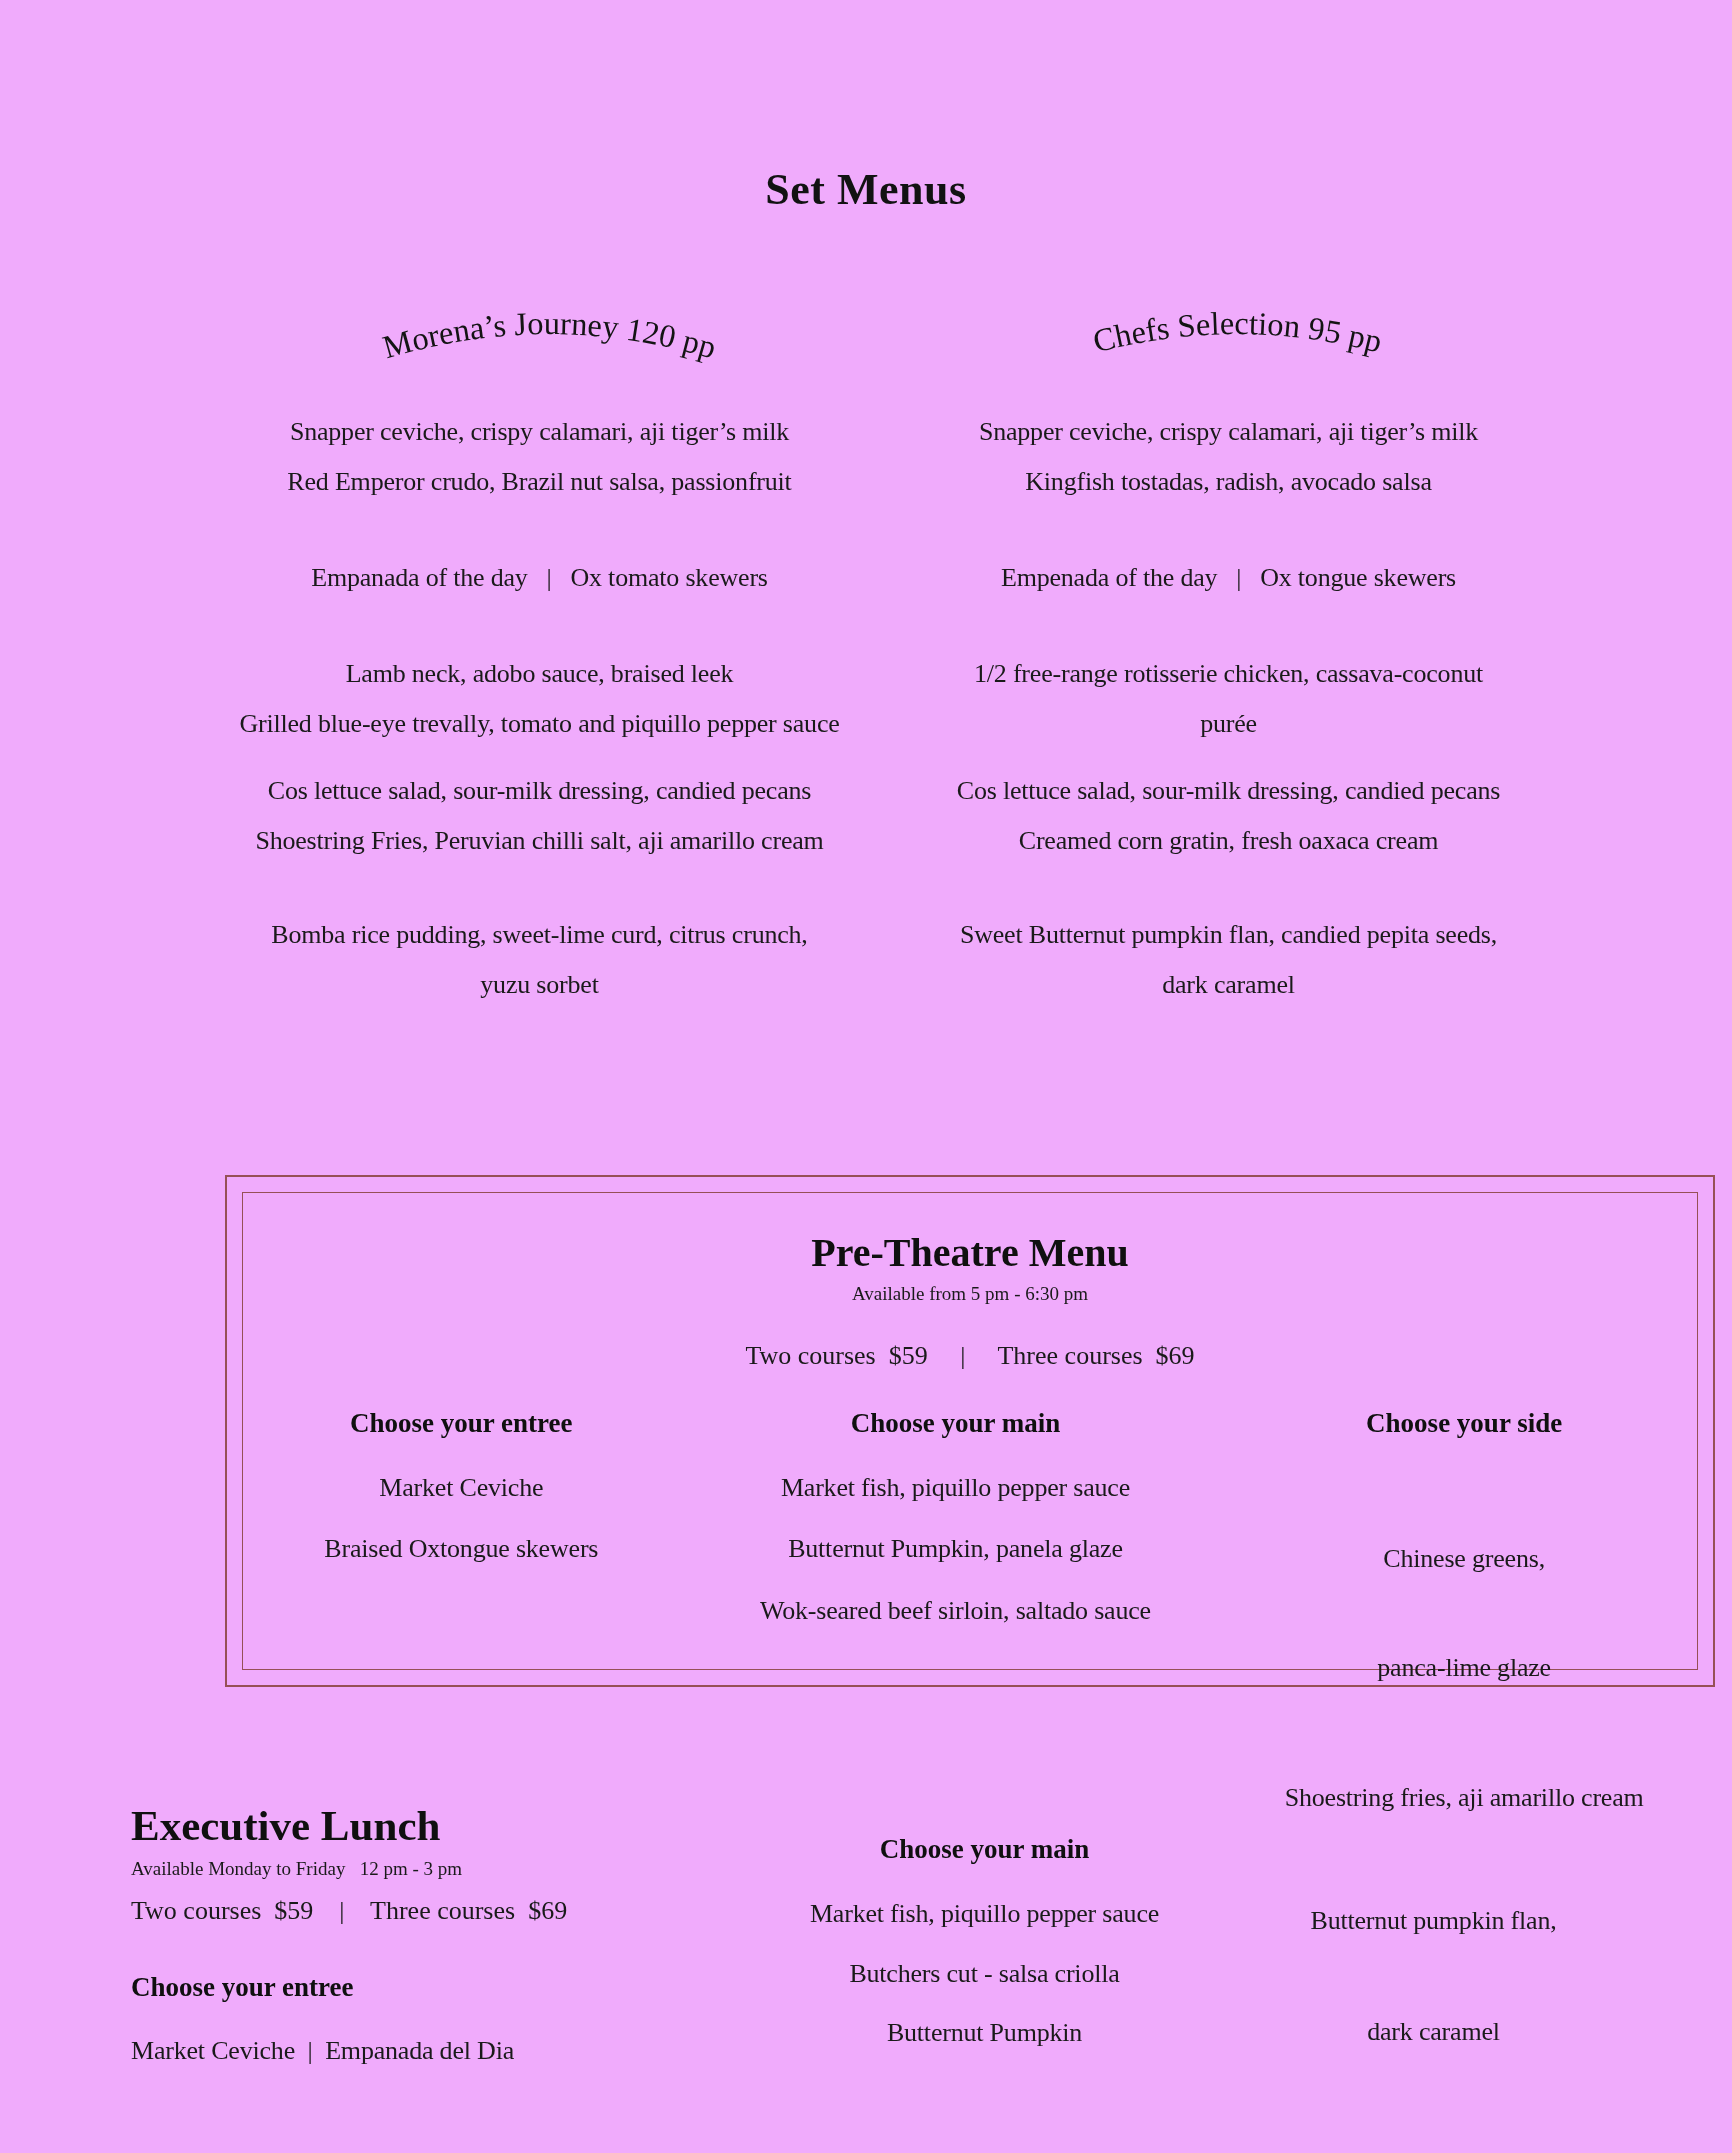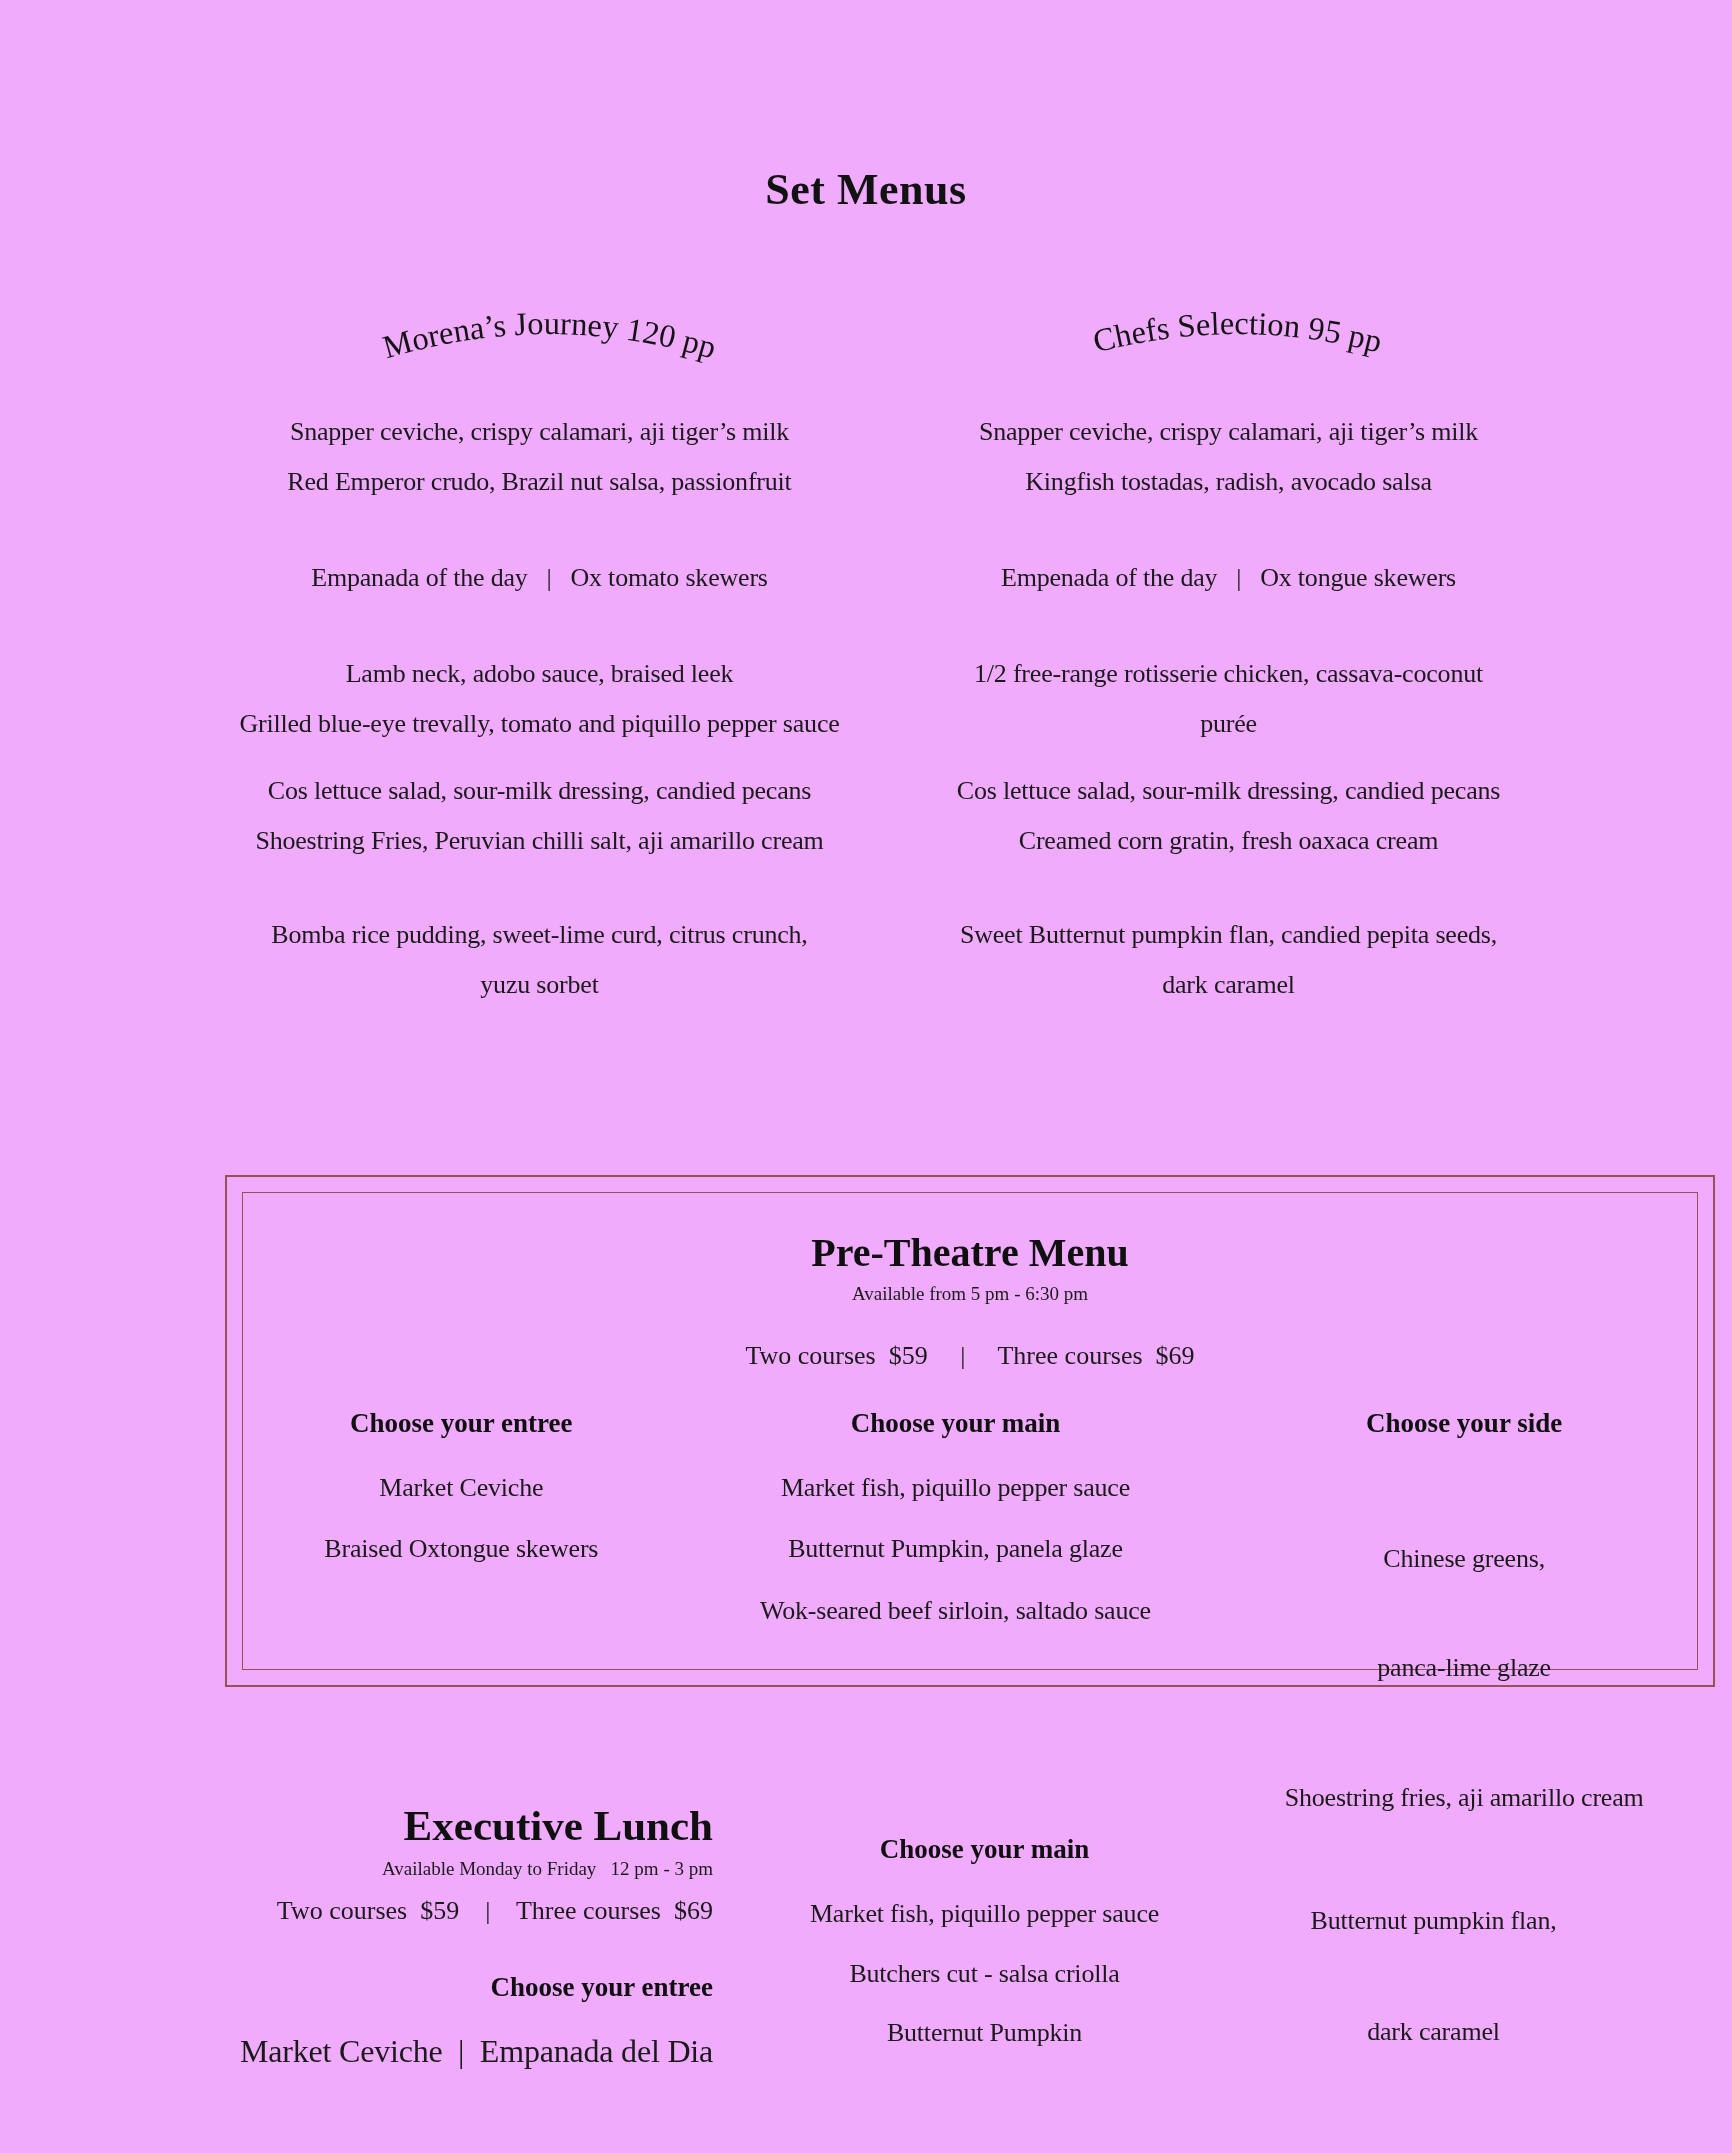--- a/index.html
+++ b/index.html
@@ -106,35 +106,35 @@
     margin: 0;
     font-size: 26px;
     line-height: 44px;
     white-space: pre-wrap;
     letter-spacing: -0.2px;
   }
 
   
   .ex-block {
     position: absolute;
-    left: 139px; top: 1801px;
+    left: 131px; top: 1801px;
     width: 574px;
-    text-align: right;
+    text-align: left;
   }
   .ex-title {
     margin: 0;
     font-size: 43px;
     line-height: 50px;
     font-weight: bold;
     color: #101010;
   }
   .ex-avail   { margin: 5.7px 0 0 0; font-size: 19px; line-height: 23px; white-space: pre-wrap; }
   .ex-pricing { margin: 15.3px 0 0 0; font-size: 26px; line-height: 32.5px; white-space: pre-wrap; }
   .ex-hdr     { margin: 44px 0 0 0; font-size: 27px; line-height: 32.5px; font-weight: bold; color: #101010; }
-  .ex-items   { margin: 31px 0 0 0; font-size: 32px; line-height: 32.5px; white-space: pre-wrap; letter-spacing: -0.2px; }
+  .ex-items   { margin: 31px 0 0 0; font-size: 26px; line-height: 32.5px; white-space: pre-wrap; letter-spacing: -0.2px; }
 
   
   .b-col { position: absolute; top: 1833px; width: 497px; text-align: center; }
   .b-main    { left: 736px; }
   .b-dessert { left: 1185px; }
   .b-col .col-hdr { margin-bottom: 32.5px; }
   .b-col .item    { margin-bottom: 27px; }
   .b-col .two-line .subline { line-height: 46px; }
 </style>
 </head>

